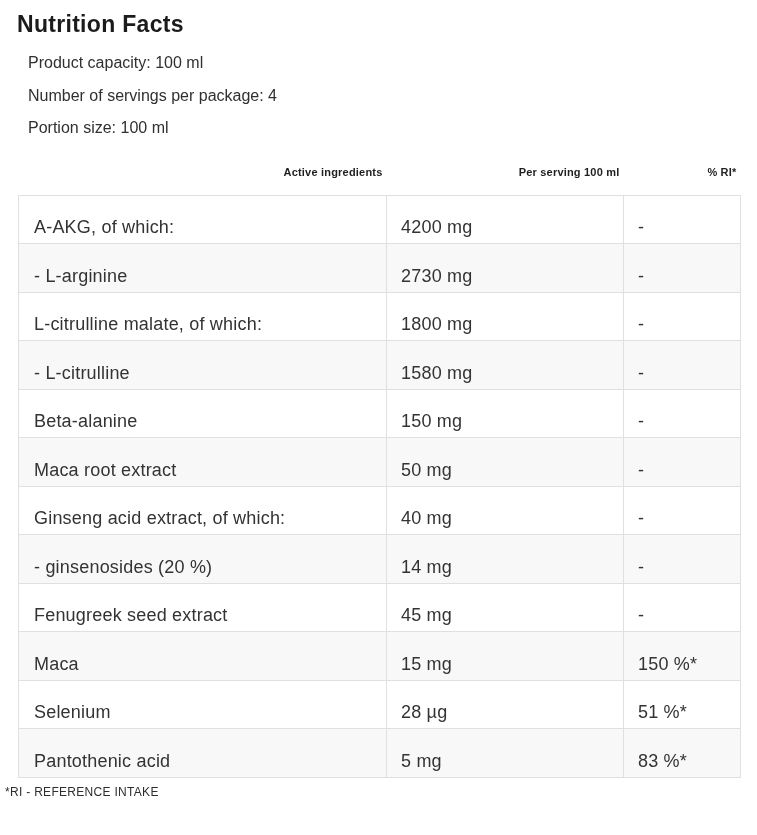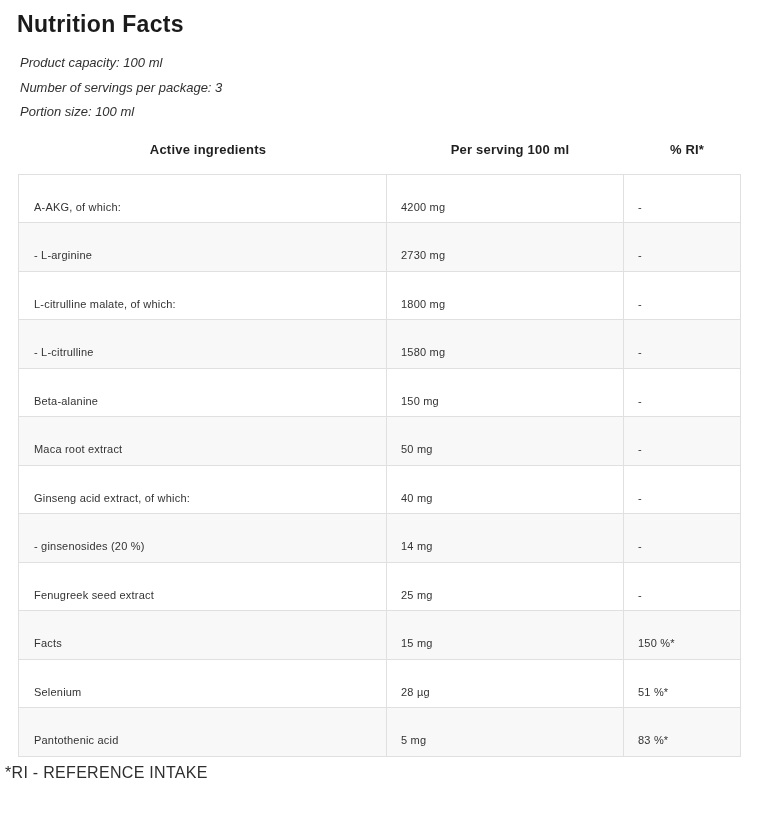--- a/index.html
+++ b/index.html
@@ -25,75 +25,74 @@
     font-size:23px;
     line-height:27px;
     font-weight:700;
     letter-spacing:0.3px;
     color:var(--heading);
   }
   .product-info{
     margin:15px 0 0 16px;
   }
   .product-info p{
-    margin:4px;
-    font-size:13px;
+    margin:12px;
+    font-size:16px;
     line-height:20.5px;
     color:#303030;
-    font-style:italic;
   }
   table.nutrition-table{
     border-collapse:collapse;
     table-layout:fixed;
     margin:0 0 0 18px;
     width:722px;
   }
   col.c1{width:368px;}
   col.c2{width:237px;}
   col.c3{width:117px;}
   thead th{
     border:none;
     background:var(--bg);
-    text-align:center;
-    font-size:13px;
+    text-align:right;
+    font-size:11px;
     font-weight:700;
     color:#1f1f1f;
     padding:15px 4px 17px 15px;
     letter-spacing:0.2px;
   }
   thead th.c2h, thead th.c3h{padding-left:14px;}
   tbody td{
     border:1px solid var(--border);
-    font-size:11px;
+    font-size:18px;
     color:#333333;
     height:48.5px;
     padding:17px 4px 0 15px;
     letter-spacing:0.2px;
     vertical-align:middle;
   }
   tbody td.col1, tbody td.col2{padding-left:14px;}
   tbody td:first-child{padding-left:15px;}
   tbody tr:nth-child(even){background:var(--row-alt);}
   .footnote{
     margin:7px 0 0 5px;
-    font-size:16px;
+    font-size:12px;
     letter-spacing:0.3px;
     color:#2e2e2e;
   }
 </style>
 </head>
 <body>
 
 <div class="page">
 
   <h1 class="page-title">Nutrition Facts</h1>
 
   <div class="product-info">
     <p>Product capacity: 100 ml</p>
-    <p>Number of servings per package: 3</p>
+    <p>Number of servings per package: 4</p>
     <p>Portion size: 100 ml</p>
   </div>
 
   <table class="nutrition-table">
     <colgroup>
       <col class="c1">
         <col class="c2">
         <col class="c3">
     </colgroup>
     <thead>
@@ -139,25 +138,25 @@
           <td class="col1">40 mg</td>
           <td class="col2">-</td>
         </tr>
         <tr>
           <td class="col0">- ginsenosides (20 %)</td>
           <td class="col1">14 mg</td>
           <td class="col2">-</td>
         </tr>
         <tr>
           <td class="col0">Fenugreek seed extract</td>
-          <td class="col1">25 mg</td>
+          <td class="col1">45 mg</td>
           <td class="col2">-</td>
         </tr>
         <tr>
-          <td class="col0">Facts</td>
+          <td class="col0">Maca</td>
           <td class="col1">15 mg</td>
           <td class="col2">150 %*</td>
         </tr>
         <tr>
           <td class="col0">Selenium</td>
           <td class="col1">28 µg</td>
           <td class="col2">51 %*</td>
         </tr>
         <tr>
           <td class="col0">Pantothenic acid</td>

